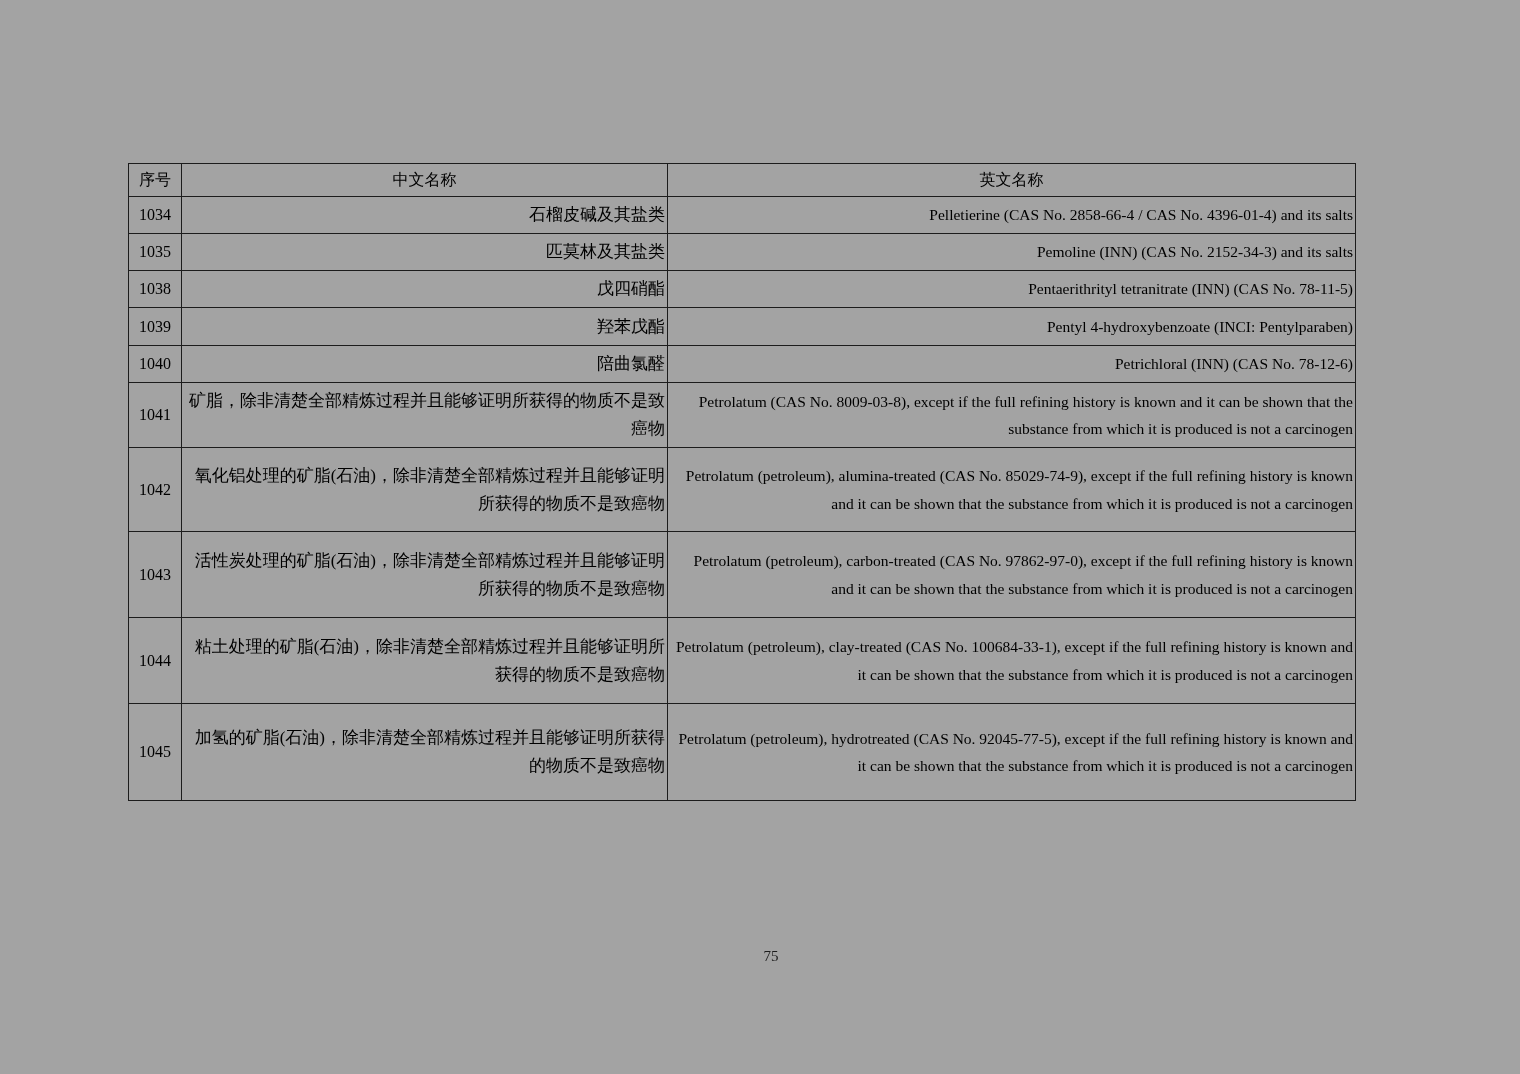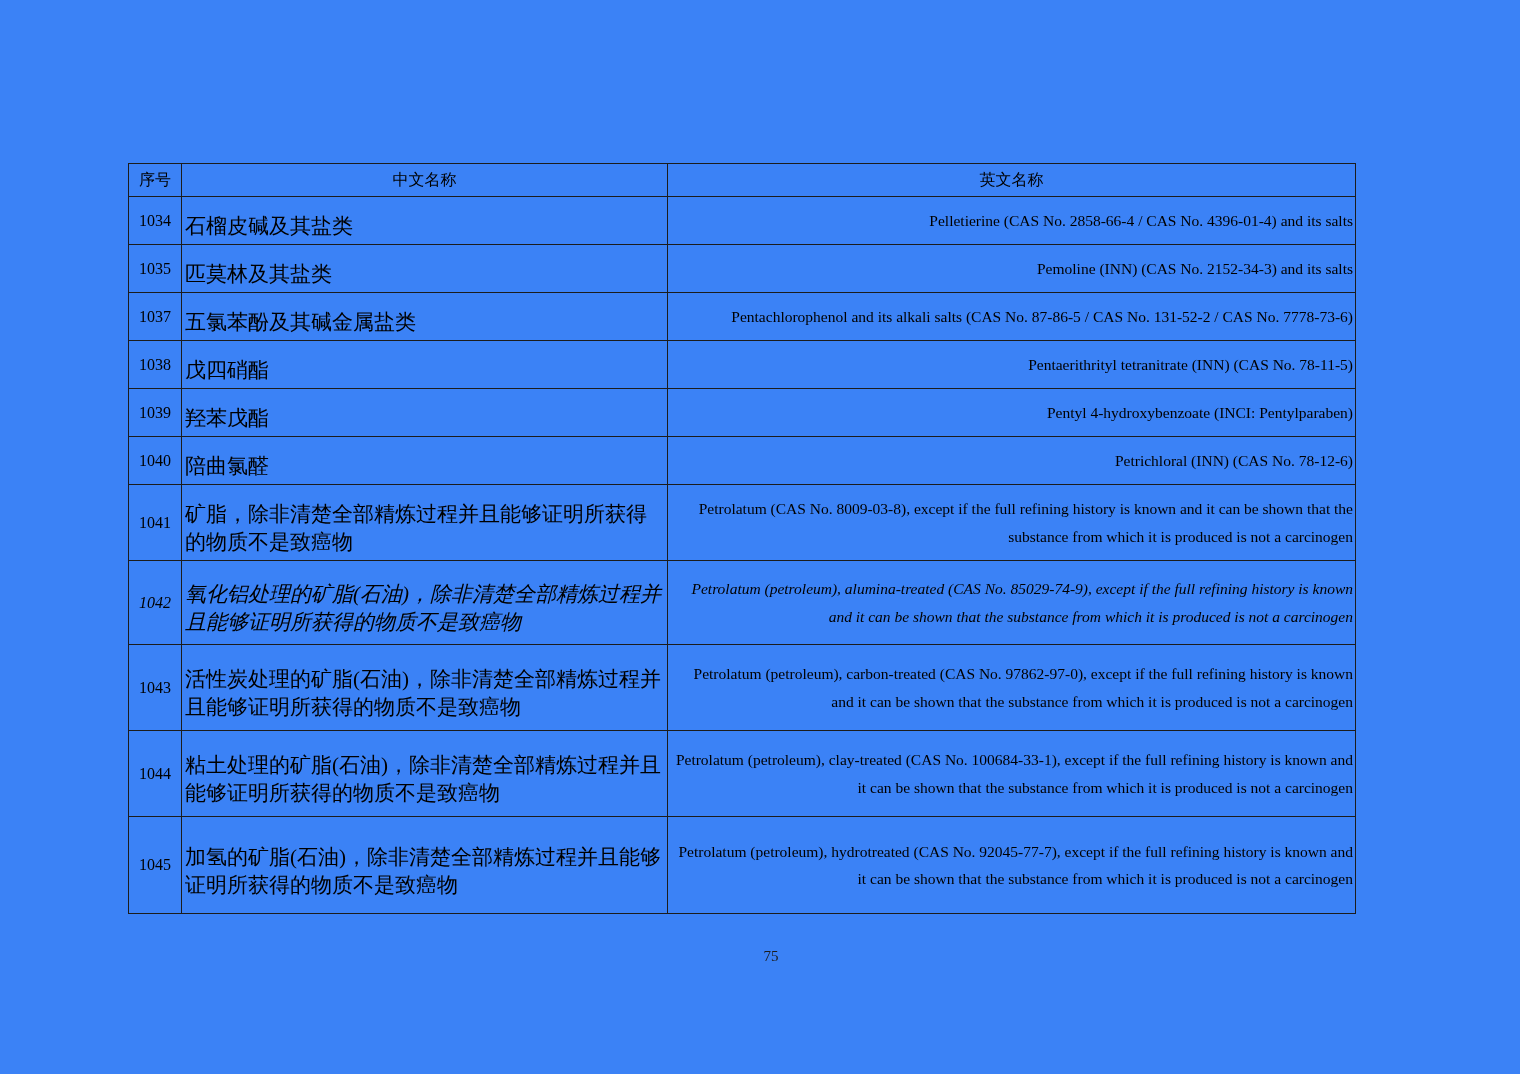--- a/index.html
+++ b/index.html
@@ -8,21 +8,21 @@
     background: #ffffff;
     width: 1520px;
     height: 1074px;
     font-family: "Liberation Serif", "DejaVu Serif", serif;
     color: #000000;
   }
   .page {
     position: relative;
     width: 1520px;
     height: 1074px;
-    background: #3b82f6;
+    background: #a3a3a3;
     overflow: hidden;
   }
   table.ingredient-table {
     position: absolute;
     left: 128px;
     top: 163px;
     width: 1227px;
     border-collapse: collapse;
     table-layout: fixed;
   }
@@ -41,35 +41,35 @@
     text-align: center;
     padding: 0 2px;
     height: 32px;
   }
   td.no-cell {
     text-align: center;
     font-size: 16px;
     padding: 0;
   }
   td.cn-cell {
-    font-size: 21px;
-    text-align: left;
-    padding: 15px 2px 4px 3px;
+    font-size: 17px;
+    text-align: right;
+    padding: 4px 2px 4px 3px;
     line-height: 28px;
   }
   td.en-cell {
     font-size: 15.5px;
     text-align: right;
     padding: 4px 2px 4px 3px;
     line-height: 27.5px;
   }
   tr.h37 { height: 37px; }
   tr.h38 { height: 38px; }
   tr.h63 { height: 63px; }
-  tr.h84 { height: 84px; font-style: italic; }
+  tr.h84 { height: 84px; }
   tr.h86 { height: 86px; }
   tr.h87 { height: 97px; }
   .page-number {
     position: absolute;
     top: 948px;
     left: 16px;
     width: 1510px;
     text-align: center;
     font-size: 15px;
     color: #1c1c1c;
@@ -97,25 +97,20 @@
       <tr class="h37">
         <td class="no-cell">1034</td>
         <td class="cn-cell">石榴皮碱及其盐类</td>
         <td class="en-cell">Pelletierine (CAS No. 2858-66-4 / CAS No. 4396-01-4) and its salts</td>
       </tr>
       <tr class="h37">
         <td class="no-cell">1035</td>
         <td class="cn-cell">匹莫林及其盐类</td>
         <td class="en-cell">Pemoline (INN) (CAS No. 2152-34-3) and its salts</td>
       </tr>
-      <tr class="h38">
-        <td class="no-cell">1037</td>
-        <td class="cn-cell">五氯苯酚及其碱金属盐类</td>
-        <td class="en-cell">Pentachlorophenol and its alkali salts (CAS No. 87-86-5 / CAS No. 131-52-2 / CAS No. 7778-73-6)</td>
-      </tr>
       <tr class="h37">
         <td class="no-cell">1038</td>
         <td class="cn-cell">戊四硝酯</td>
         <td class="en-cell">Pentaerithrityl tetranitrate (INN) (CAS No. 78-11-5)</td>
       </tr>
       <tr class="h38">
         <td class="no-cell">1039</td>
         <td class="cn-cell">羟苯戊酯</td>
         <td class="en-cell">Pentyl 4-hydroxybenzoate (INCI: Pentylparaben)</td>
       </tr>
@@ -140,20 +135,20 @@
         <td class="en-cell">Petrolatum (petroleum), carbon-treated (CAS No. 97862-97-0), except if the full refining history is known and it can be shown that the substance from which it is produced is not a carcinogen</td>
       </tr>
       <tr class="h86">
         <td class="no-cell">1044</td>
         <td class="cn-cell">粘土处理的矿脂(石油)，除非清楚全部精炼过程并且能够证明所获得的物质不是致癌物</td>
         <td class="en-cell">Petrolatum (petroleum), clay-treated (CAS No. 100684-33-1), except if the full refining history is known and it can be shown that the substance from which it is produced is not a carcinogen</td>
       </tr>
       <tr class="h87">
         <td class="no-cell">1045</td>
         <td class="cn-cell">加氢的矿脂(石油)，除非清楚全部精炼过程并且能够证明所获得的物质不是致癌物</td>
-        <td class="en-cell">Petrolatum (petroleum), hydrotreated (CAS No. 92045-77-7), except if the full refining history is known and it can be shown that the substance from which it is produced is not a carcinogen</td>
+        <td class="en-cell">Petrolatum (petroleum), hydrotreated (CAS No. 92045-77-5), except if the full refining history is known and it can be shown that the substance from which it is produced is not a carcinogen</td>
       </tr>
     </tbody>
   </table>
 
   <div class="page-number">75</div>
 
 </div>
 
 </body></html>

